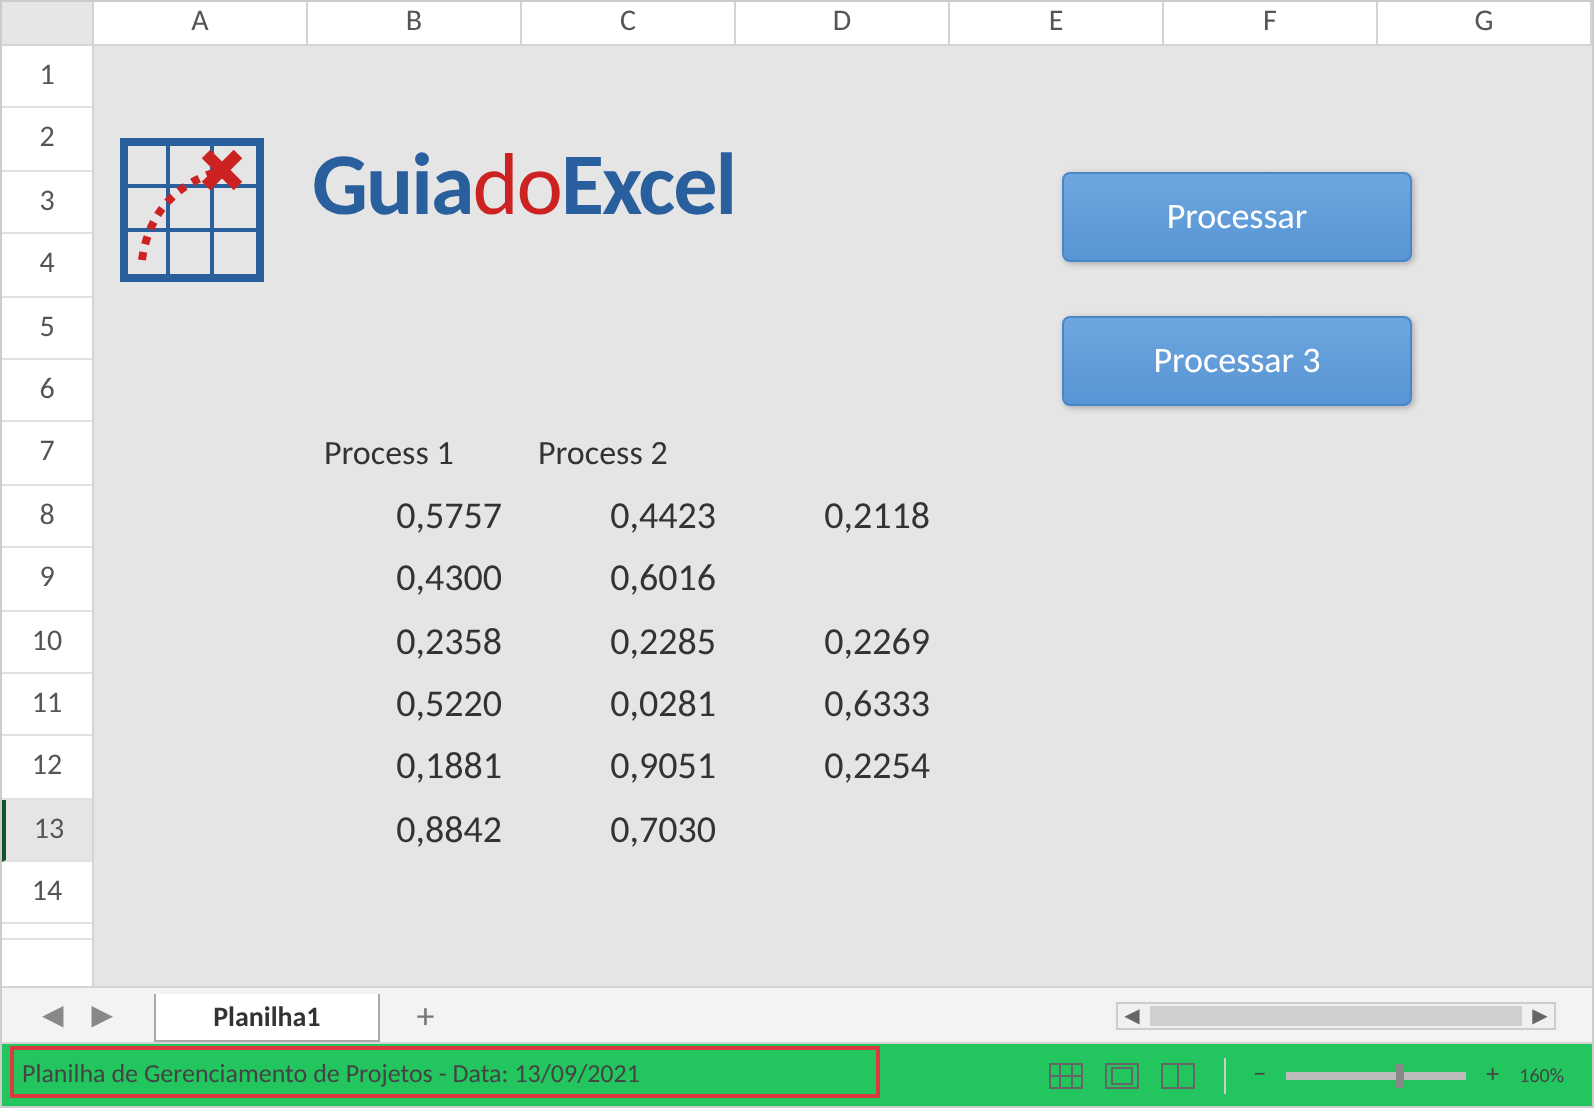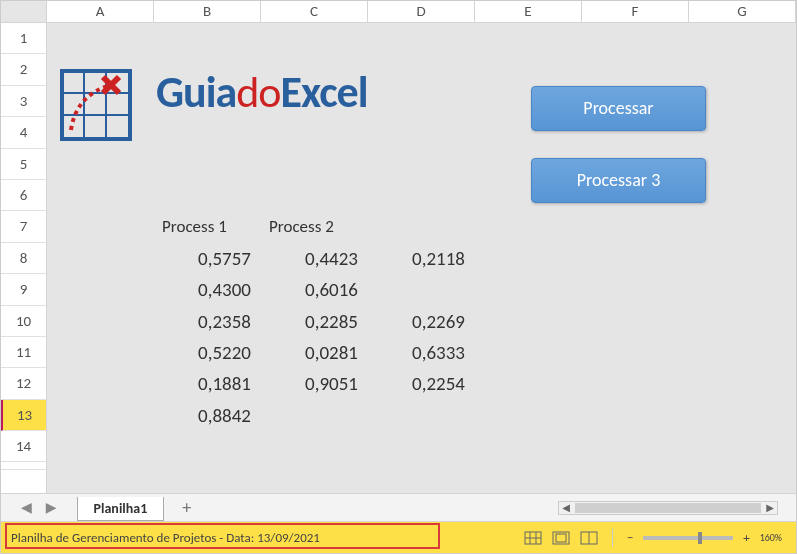--- a/index.html
+++ b/index.html
@@ -46,22 +46,22 @@
   }
   .row-head {
     height: 31.4px;
     text-align: center;
     font-size: 15px;
     color: #555;
     border-bottom: 1px solid #e0e0e0;
     line-height: 31px;
   }
   .row-head.selected {
-    background: #fde047;
-    border-left: 2px solid #be185d;
+    background: #e5e5e5;
+    border-left: 2px solid #14532d;
   }
   .cells {
     position: relative;
     flex: 1;
     background: #e5e5e5;
   }
   .cell-row {
     display: flex;
     height: 31.4px;
   }
@@ -139,21 +139,21 @@
     display: flex;
     gap: 14px;
     padding: 0 20px;
     color: #888;
     font-size: 14px;
   }
   .tab {
     background: #fff;
     border: 1px solid #aaa;
     border-top: none;
-    padding: 3px 16px;
+    padding: 3px 29px;
     font-size: 14px;
     font-weight: bold;
     color: #333;
     position: relative;
     top: 1px;
   }
   .add-tab {
     margin-left: 18px;
     font-size: 18px;
     color: #777;
@@ -180,21 +180,21 @@
     flex: 1;
     height: 10px;
     background: #cfcfcf;
     margin: 0 2px;
   }
   
   .status-bar {
     position: absolute;
     left: 0; right: 0; bottom: 0;
     height: 32px;
-    background: #fde047;
+    background: #22c55e;
     border-top: 1px solid #d4d4d4;
     display: flex;
     align-items: center;
     font-size: 13px;
     color: #444;
   }
   .status-text {
     padding: 4px 10px;
   }
   .highlight-box {
@@ -301,20 +301,21 @@
     </div>
     <div class="cell-row">
       <div class="cell"></div>
       <div class="cell">0,1881</div>
       <div class="cell">0,9051</div>
       <div class="cell">0,2254</div>
     </div>
     <div class="cell-row">
       <div class="cell"></div>
       <div class="cell">0,8842</div>
+      <div class="cell">0,7030</div>
     </div>
   </div>
 
   <div class="logo-wrap">
     <span class="logo-icon">
       <svg viewBox="0 0 80 80" width="80" height="80">
         <rect x="6" y="6" width="68" height="68" fill="none" stroke="#2a5f9e" stroke-width="4"></rect>
         <line x1="6" y1="28" x2="74" y2="28" stroke="#2a5f9e" stroke-width="2"></line>
         <line x1="6" y1="50" x2="74" y2="50" stroke="#2a5f9e" stroke-width="2"></line>
         <line x1="28" y1="6" x2="28" y2="74" stroke="#2a5f9e" stroke-width="2"></line>

